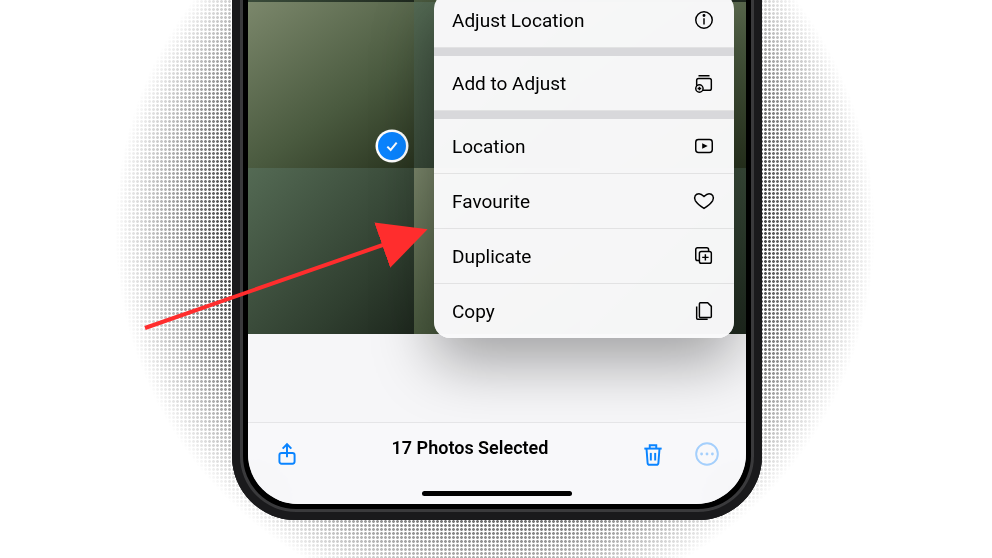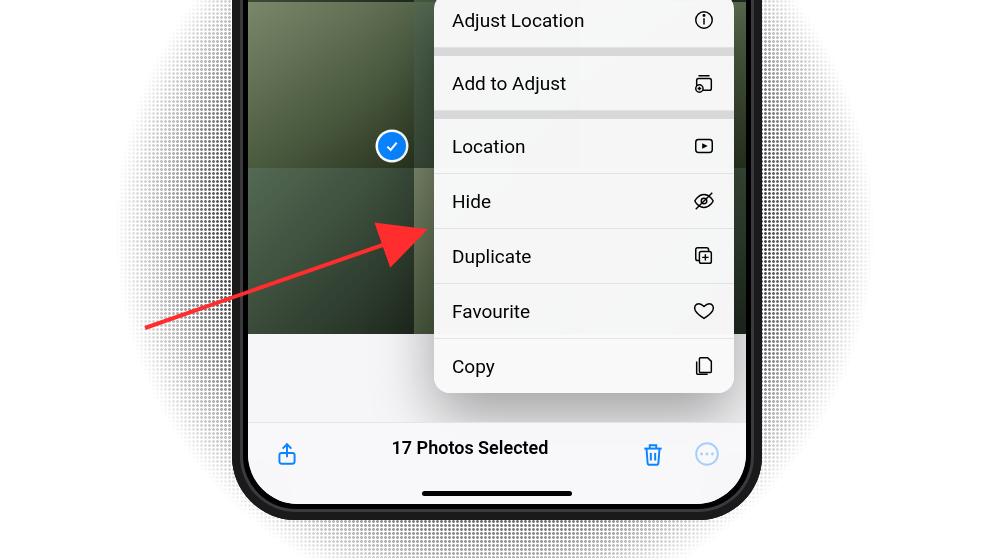--- a/index.html
+++ b/index.html
@@ -169,44 +169,34 @@
         <div class="item">
           <span>Location</span>
           <span class="ico">
             <svg viewBox="0 0 24 24">
                 <rect x="3" y="5" width="18" height="14" rx="3"></rect>
                 <polygon points="10,9 16,12 10,15" fill="#000" stroke="none"></polygon>
               </svg>
           </span>
         </div>
         <div class="item">
-          <span>Hide</span>
-          <span class="ico">
-            <svg viewBox="0 0 24 24">
-                <path d="M2 12s3.5-7 10-7 10 7 10 7-3.5 7-10 7S2 12 2 12z"></path>
-                <circle cx="12" cy="12" r="3"></circle>
-                <line x1="3" y1="21" x2="21" y2="3"></line>
+          <span>Favourite</span>
+          <span class="ico">
+            <svg viewBox="0 0 24 24">
+                <path d="M12 20s-7-4.35-9.5-8.5C.5 7 3 4 6.5 4 9 4 11 6 12 7c1-1 3-3 5.5-3C21 4 23.5 7 21.5 11.5 19 15.65 12 20 12 20z"></path>
               </svg>
           </span>
         </div>
         <div class="item">
           <span>Duplicate</span>
           <span class="ico">
             <svg viewBox="0 0 24 24">
                 <rect x="7" y="7" width="13" height="13" rx="2"></rect>
                 <path d="M7 17H5a2 2 0 0 1-2-2V5a2 2 0 0 1 2-2h10a2 2 0 0 1 2 2v2"></path>
                 <path d="M13.5 10v7M10 13.5h7"></path>
-              </svg>
-          </span>
-        </div>
-        <div class="item">
-          <span>Favourite</span>
-          <span class="ico">
-            <svg viewBox="0 0 24 24">
-                <path d="M12 20s-7-4.35-9.5-8.5C.5 7 3 4 6.5 4 9 4 11 6 12 7c1-1 3-3 5.5-3C21 4 23.5 7 21.5 11.5 19 15.65 12 20 12 20z"></path>
               </svg>
           </span>
         </div>
         <div class="item">
           <span>Copy</span>
           <span class="ico">
             <svg viewBox="0 0 24 24">
                 <path d="M8 3h8l4 4v11a1 1 0 0 1-1 1H8a1 1 0 0 1-1-1V4a1 1 0 0 1 1-1z"></path>
                 <path d="M4 7v13a1 1 0 0 0 1 1h11"></path>
               </svg>

